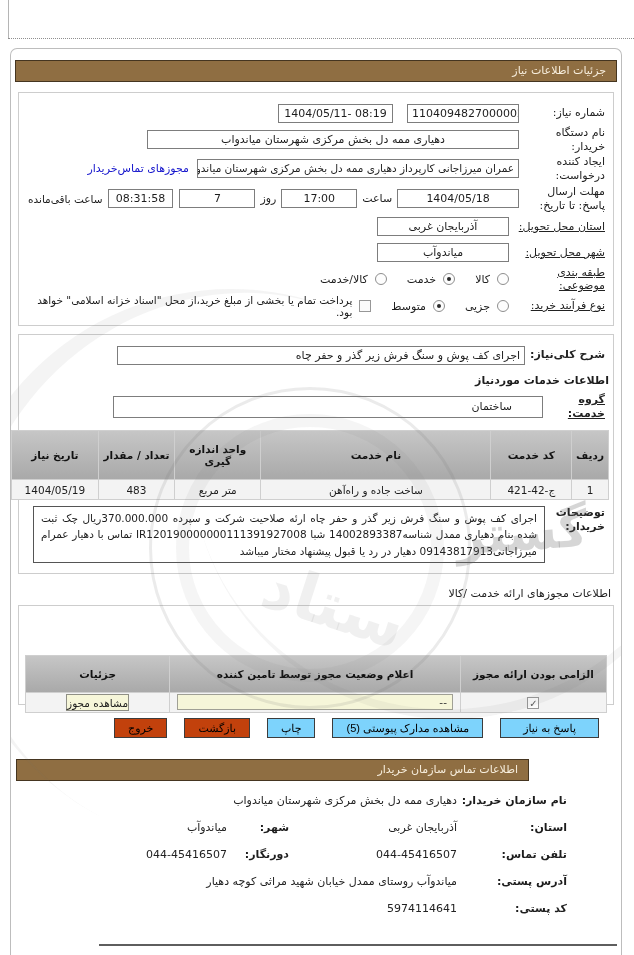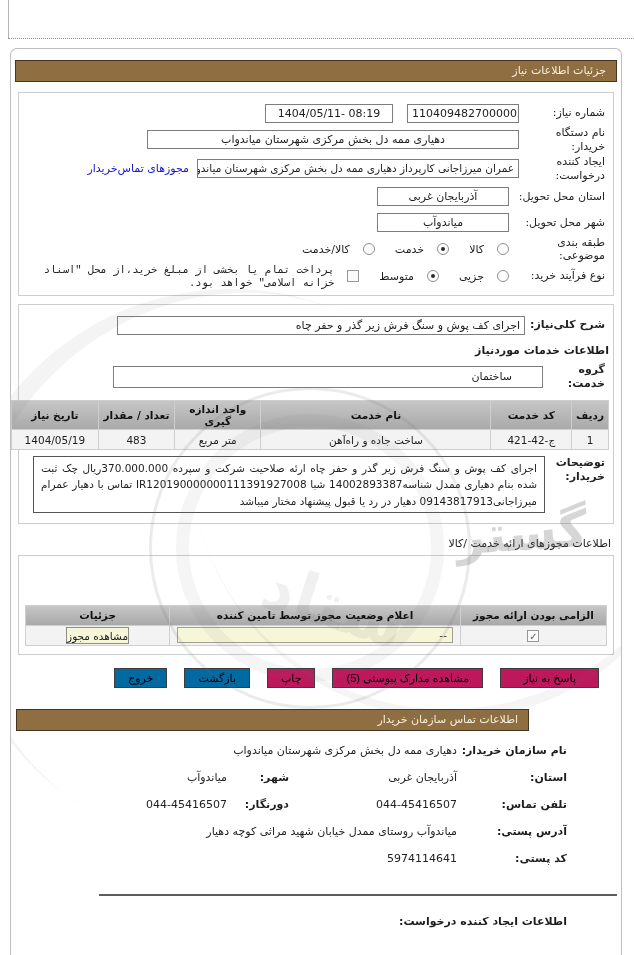--- a/index.html
+++ b/index.html
@@ -22,21 +22,21 @@
   .hbar {
     height:22px; line-height:20px; background:#8F6E42;
     border:1px solid #453520; color:#f7eedd; padding-right:10px; font-size:11px;text-align:right;
   }
   .hbar1 { margin:11px 4px 10px 4px; }
   .hbar2 { margin:21px 92px 13px 5px; }
 
   .fbox { border:1px solid #cdcdcd; margin:0 7px; padding:7px 4px 6px; background:transparent; }
   .frow { display:flex; align-items:center; min-height:26px; }
   .flabel { width:90px; padding-right:4px; flex-shrink:0; color:#222; line-height:1.25; }
-  .flabel.w96 { width:100px; }
+  .flabel.w96 { width:100px;text-decoration:underline; }
   .bold { font-weight:bold; }
   .inp {
     border:1px solid #7d7d7d; background:transparent; height:19px; line-height:17px;
     padding:0 4px; overflow:hidden; white-space:nowrap;
   }
   .num { direction:ltr; text-align:center; }
   .small-gap { width:14px; flex-shrink:0; }
   .mini-lbl { padding:0 5px; flex-shrink:0; }
   .link { color:#1414cc; cursor:pointer; margin-right:8px; white-space:nowrap; }
 
@@ -47,26 +47,26 @@
   .radio.on::after {
     content:""; position:absolute; top:3px; left:3px; width:4px; height:4px;
     border-radius:50%; background:#2b2b2b;
   }
   .cb {
     display:inline-block; width:12px; height:12px; border:1px solid #979797; background:#fbfbfb;
     position:relative; vertical-align:middle; flex-shrink:0; font-size:10px; line-height:11px;
     text-align:center; color:#5a5a5a;
   }
   .cb.checked::after { content:"\2713"; }
-  .opt { display:flex; align-items:center; gap:13px; margin-left:20px; }
+  .opt { display:flex; align-items:center; gap:7px; margin-left:20px; }
 
   table.grid { border-collapse:separate; border-spacing:1px; background:#cfcfcf; width:598px; margin:8px auto 4px; }
   table.grid th {
     background:linear-gradient(#c6c6c6,#a9a9a9); font-weight:bold; font-size:10.5px;
-    height:19px; padding:2px 4px; color:#111;
+    height:19px; padding:12px 4px; color:#111;
   }
   table.grid td { background:#f3f3f3; height:19px; text-align:center; font-size:10.5px; padding:0 4px; }
 
   .notes-box {
     border:1px solid #555; margin-left:10px; flex:1;
     padding:3px 7px; font-size:10.5px; line-height:1.55; text-align:justify;
   }
 
   .permits-title { margin:13px 10px 5px; }
   .fbox3 { border:1px solid #cdcdcd; margin:4px 7px 0; height:100px; padding-top:41px; }
@@ -78,22 +78,22 @@
   .beige-btn {
     display:inline-block; border:1px solid #8f8f85; background:#f6f6d9; height:17px; line-height:16px;
     padding:0 0; font-size:10.5px; cursor:pointer;
   }
 
   .btnrow { display:flex; align-items:center; gap:17px; margin:13px 22px 0 0; }
   .btn {
     height:20px; line-height:18px; border:1px solid #3c3c3c; padding:0 13px;
     font-size:11px; text-align:center; cursor:pointer; white-space:nowrap;
   }
-  .btn.green { background:#be185d;text-align:right; }
-  .btn.pink  { background:#0369a1; }
+  .btn.green { background:#7dd3fc;text-align:right; }
+  .btn.pink  { background:#c2410c; }
   .btn.wide  { padding:0 22px; }
 
   .crow { display:flex; align-items:flex-start; min-height:27px; padding-right:54px; }
   .clabel { width:110px; font-weight:bold; flex-shrink:0; }
   .cval  { color:#222; }
   .cval.colw { width:168px; flex-shrink:0; }
   .clabel2 { width:62px; font-weight:bold; flex-shrink:0; }
 
   .divider { border-top:2px solid #5e5e5e; margin:15px 4px 0 88px; }
   .creator-title { font-weight:bold; padding-right:54px; margin:19px 0 12px; }
@@ -122,34 +122,45 @@
   <div class="wm wm-text">گستر</div>
   <div class="wm wm-text2">ستاد</div>
 
   <div class="hbar hbar1">جزئیات اطلاعات نیاز</div>
 
   <div class="fbox">
     <div class="frow">
       <span class="flabel">شماره نیاز:</span>
       <span class="inp num" style="width:112px;">1104094827000002</span>
       <span class="small-gap"></span>
-      <span class="inp num" style="width:128px;">1404/05/11- 08:19</span>
+      <span class="inp num" style="width:115px;">1404/05/11- 08:19</span>
     </div>
 
     <div class="frow">
       <span class="flabel">نام دستگاه خریدار:</span>
       <span class="inp" style="width:372px; text-align:center;">دهیاری ممه دل بخش مرکزی  شهرستان میاندواب</span>
     </div>
 
     <div class="frow" style="min-height:30px;">
       <span class="flabel">ایجاد کننده درخواست:</span>
       <span class="inp" style="width:322px; text-align:center; font-size:10.5px;">عمران  میرزاجانی  کارپرداز  دهیاری ممه دل بخش مرکزی  شهرستان میاندواب</span>
       <a class="link">مجوزهای تماس‌خریدار</a>
     </div>
 
+    <div class="frow" style="min-height:30px;">
+      <span class="flabel">مهلت ارسال پاسخ: تا تاریخ:</span>
+      <span class="inp num" style="width:122px;">1404/05/18</span>
+      <span class="mini-lbl">ساعت</span>
+      <span class="inp num" style="width:76px;">17:00</span>
+      <span class="mini-lbl">روز</span>
+      <span class="inp num" style="width:76px;">7</span>
+      <span class="small-gap" style="width:6px;"></span>
+      <span class="inp num" style="width:66px;">08:31:58</span>
+      <span class="mini-lbl" style="font-size:10.5px;">ساعت باقی‌مانده</span>
+    </div>
 
     <div class="frow">
       <span class="flabel w96">استان محل تحویل:</span>
       <span class="inp" style="width:132px; text-align:center;">آذربایجان غربی</span>
     </div>
 
     <div class="frow">
       <span class="flabel w96">شهر محل تحویل:</span>
       <span class="inp" style="width:132px; text-align:center;">میاندوآب</span>
     </div>
@@ -173,39 +184,39 @@
     <div class="frow">
       <span class="flabel w96">نوع فرآیند خرید:</span>
       <span class="opt">
         <span class="radio"></span>
         <span>جزیی</span>
       </span>
       <span class="opt">
         <span class="radio on"></span>
         <span>متوسط</span>
       </span>
-      <span class="opt" style="margin-left:8px;font-family:Liberation Mono, monospace;">
+      <span class="opt" style="margin-left:8px;">
         <span class="cb"></span>
         <span style="font-size:10.5px;">پرداخت تمام یا بخشی از مبلغ خرید،از محل "اسناد خزانه اسلامی" خواهد بود.</span>
       </span>
     </div>
   </div>
 
   <div class="fbox" style="margin-top:8px; padding-bottom:10px;">
     <div class="frow">
       <span class="flabel bold" style="width:84px;">شرح کلی‌نیاز:</span>
       <span class="inp" style="width:408px;">اجرای کف پوش و سنگ فرش زیر گذر و حفر چاه</span>
     </div>
 
     <div class="frow bold" style="min-height:24px;">
       <span>اطلاعات خدمات موردنیاز</span>
     </div>
 
     <div class="frow" style="min-height:30px;">
-      <span class="flabel bold" style="width:66px;">گروه خدمت:</span>
+      <span class="flabel bold" style="width:66px;text-decoration:underline;">گروه خدمت:</span>
       <span class="inp" style="width:430px; height:22px; line-height:20px; padding-right:30px;">ساختمان</span>
     </div>
 
     <table class="grid">
       <thead>
         <tr>
           <th style="width:28px;">ردیف</th>
           <th style="width:80px;">کد خدمت</th>
           <th style="width:232px;">نام خدمت</th>
           <th style="width:86px;">واحد اندازه گیری</th>

